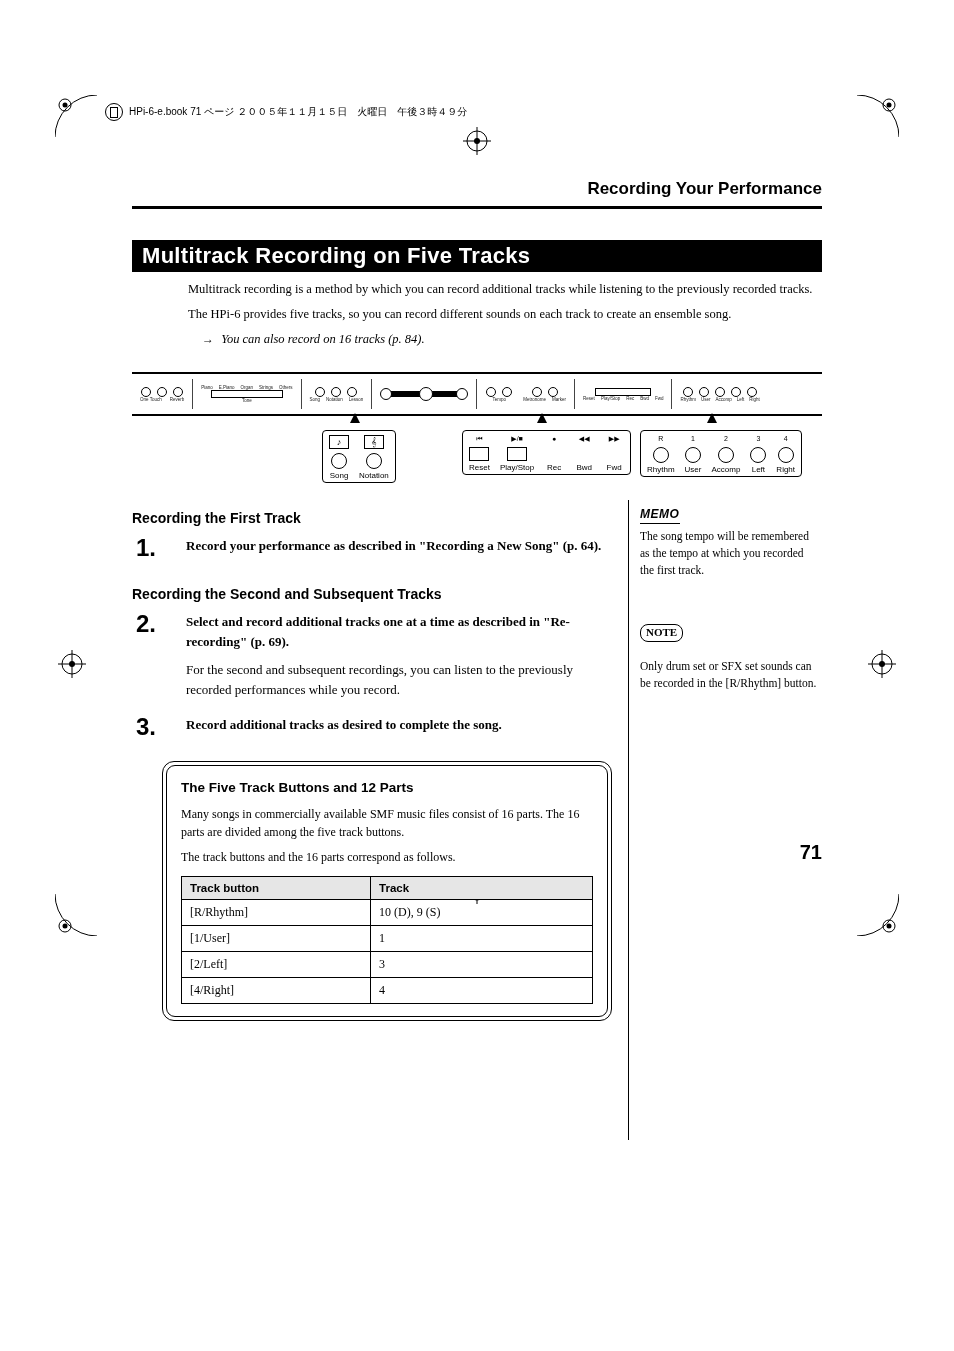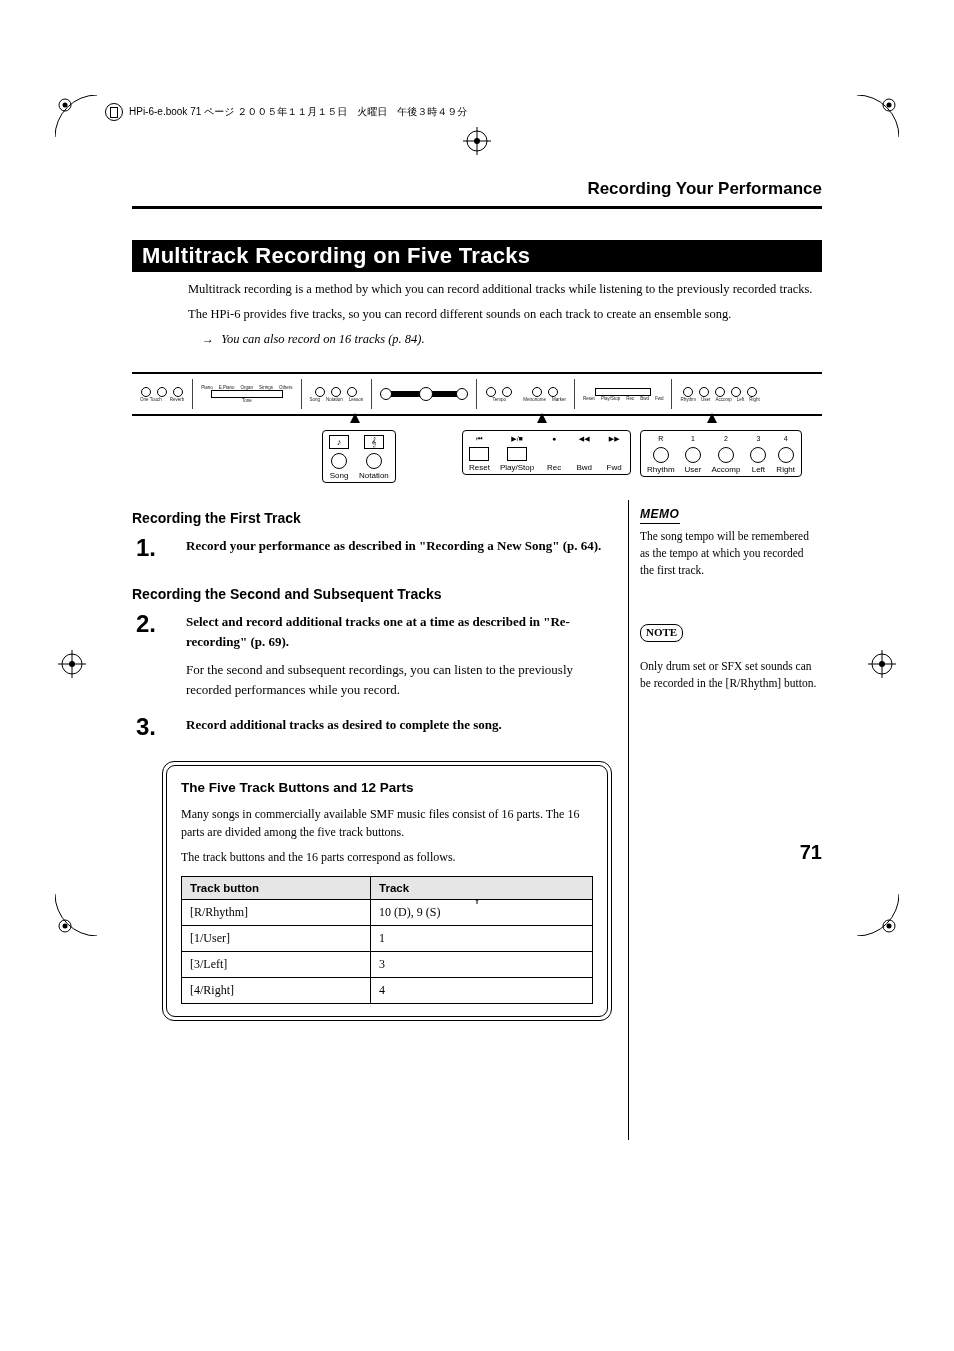--- a/index.html
+++ b/index.html
@@ -346,21 +346,21 @@
           </tr>
           <tr>
                 <td>[R/Rhythm]</td>
                 <td>10 (D), 9 (S)</td>
               </tr>
           <tr>
                 <td>[1/User]</td>
                 <td>1</td>
               </tr>
           <tr>
-                <td>[3/Left]</td>
+                <td>[2/Left]</td>
                 <td>3</td>
               </tr>
           <tr>
                 <td>[4/Right]</td>
                 <td>4</td>
               </tr>
         </tbody>
           </table>
       </div>
     </div>

